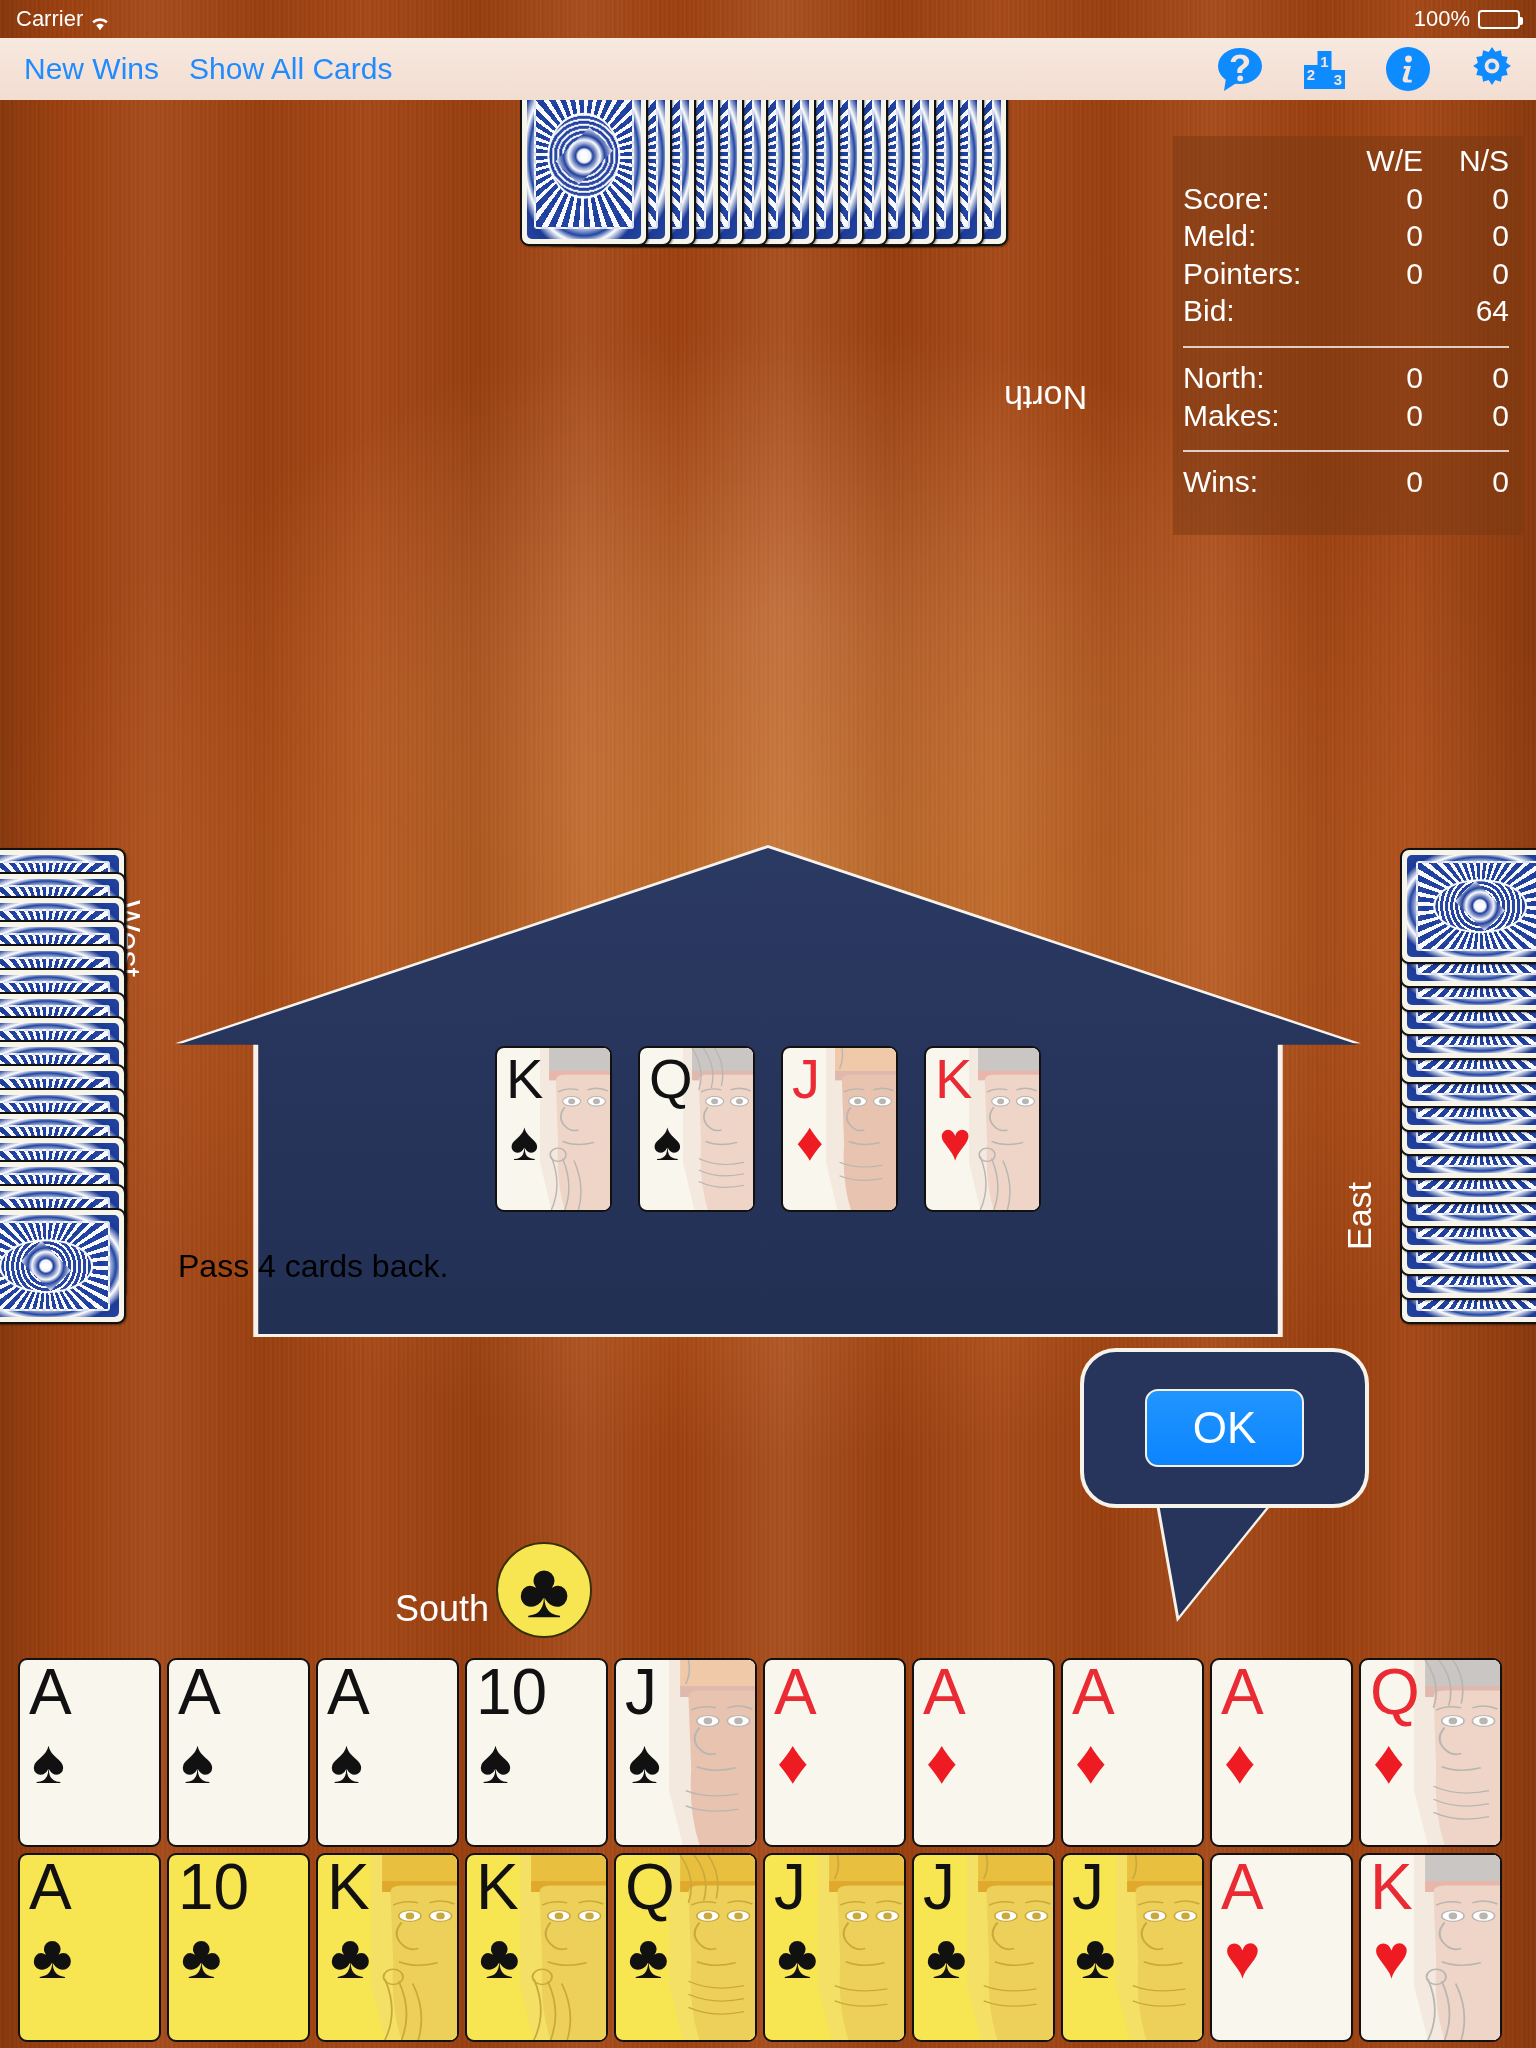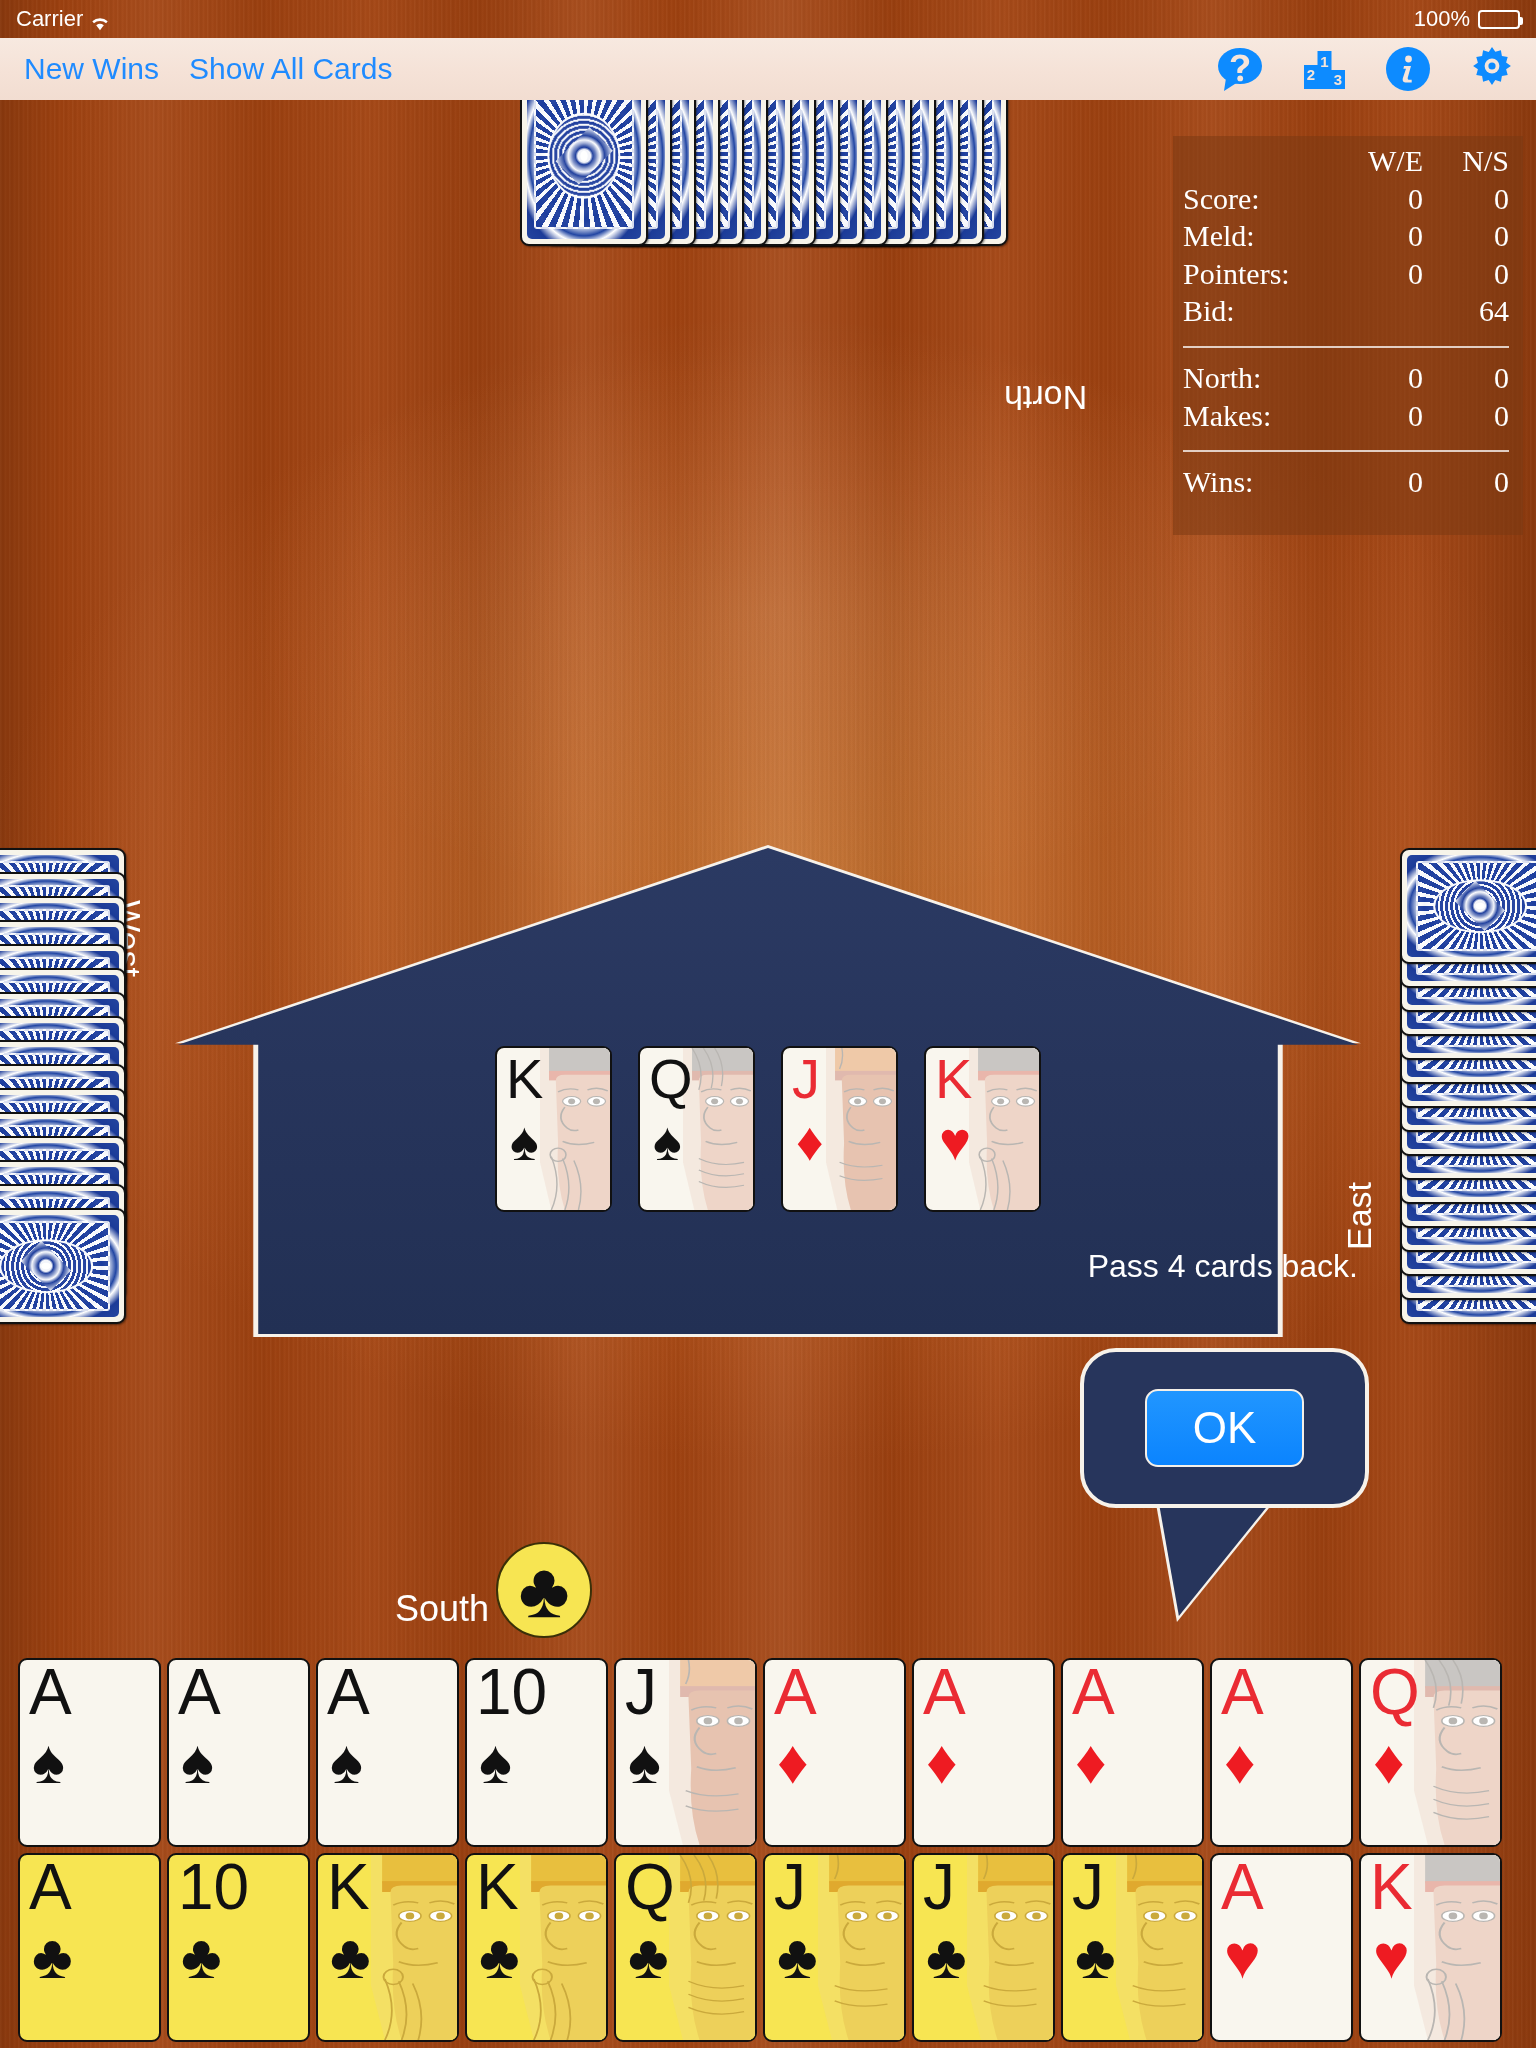--- a/index.html
+++ b/index.html
@@ -149,21 +149,21 @@
     transform: rotate(-90deg); transform-origin: left top; white-space: nowrap;
   }
 
   
   #scoreboard {
     position: absolute; left: 1173px; top: 136px; width: 350px; height: 399px;
     background: rgba(120,56,18,0.50);
     color: #fff; font-size: 30px; padding: 6px 14px 6px 10px;
     z-index: 30;
   }
-  #scoreboard table { width: 100%; border-collapse: collapse; font-family: Liberation Serif, serif; }
+  #scoreboard table { width: 100%; border-collapse: collapse; }
   #scoreboard td { padding: 2px 0; font-size: 30px; line-height: 1.12; }
   #scoreboard td.lbl { text-align: left; white-space: nowrap; }
   #scoreboard td.num { text-align: right; width: 86px; }
   #scoreboard tr.hdr td { text-align: right; }
   .sb-rule td { border-bottom: 2px solid rgba(255,255,255,0.75); height: 1px; padding: 0; }
   .sb-gap td { height: 12px; padding: 0; }
 
   
   #center-dialog {
     position: absolute; left: 178px; top: 848px; width: 1180px; height: 486px; z-index: 40;
@@ -181,21 +181,21 @@
     -webkit-clip-path: polygon(0% 40.3%, 50% 0%, 100% 40.3%, 93.4% 40.3%, 93.4% 100%, 6.6% 100%, 6.6% 40.3%);
     clip-path: polygon(0% 40.3%, 50% 0%, 100% 40.3%, 93.4% 40.3%, 93.4% 100%, 6.6% 100%, 6.6% 40.3%);
     z-index: -1;
   }
   #dialog-cards {
     position: absolute; left: 0; right: 0; top: 198px;
     display: flex; justify-content: center; gap: 26px;
   }
   #dialog-msg {
     position: absolute; left: 0; right: 0; top: 400px;
-    text-align: right; color: #ffffff; font-size: 32px;
+    text-align: left; color: #000000; font-size: 32px;
   }
 
   
   .card {
     position: relative; background: #f9f6ee;
     border: 2px solid #111; border-radius: 9px;
     overflow: hidden; flex: none;
   }
   .card .rank { position: absolute; font-weight: 400; line-height: 0.95; z-index: 3; }
   .card .pip  { position: absolute; z-index: 3; }

